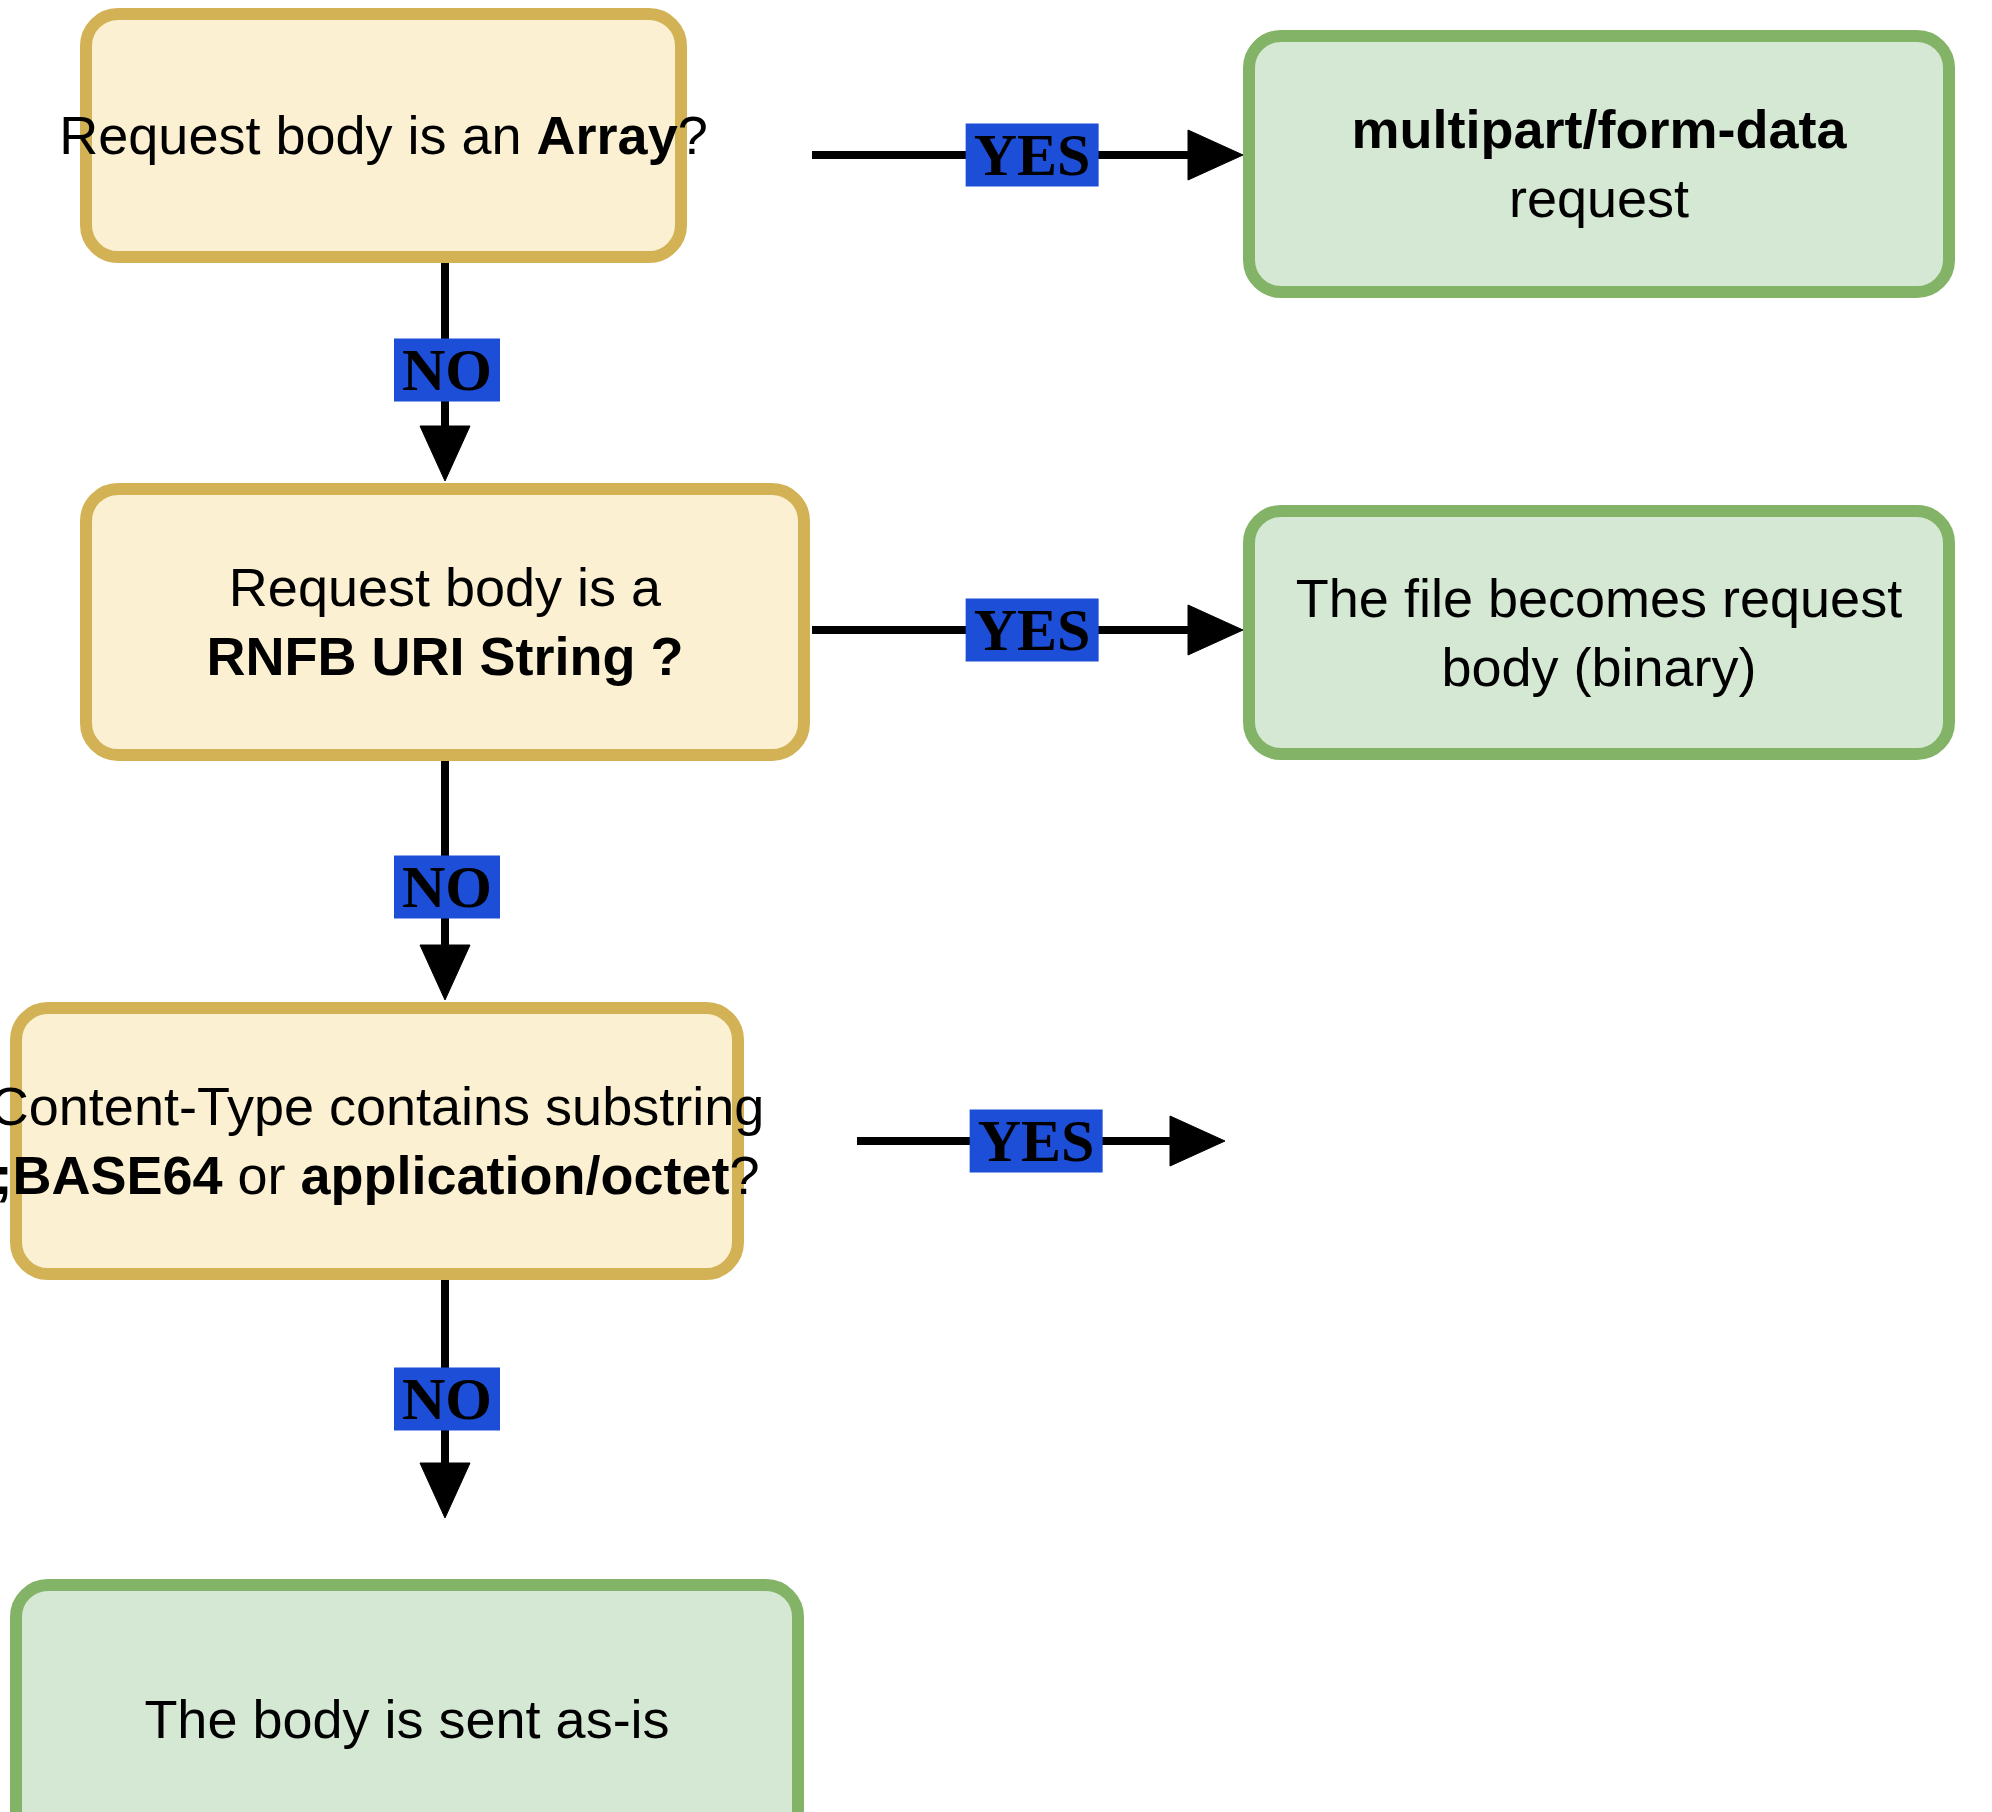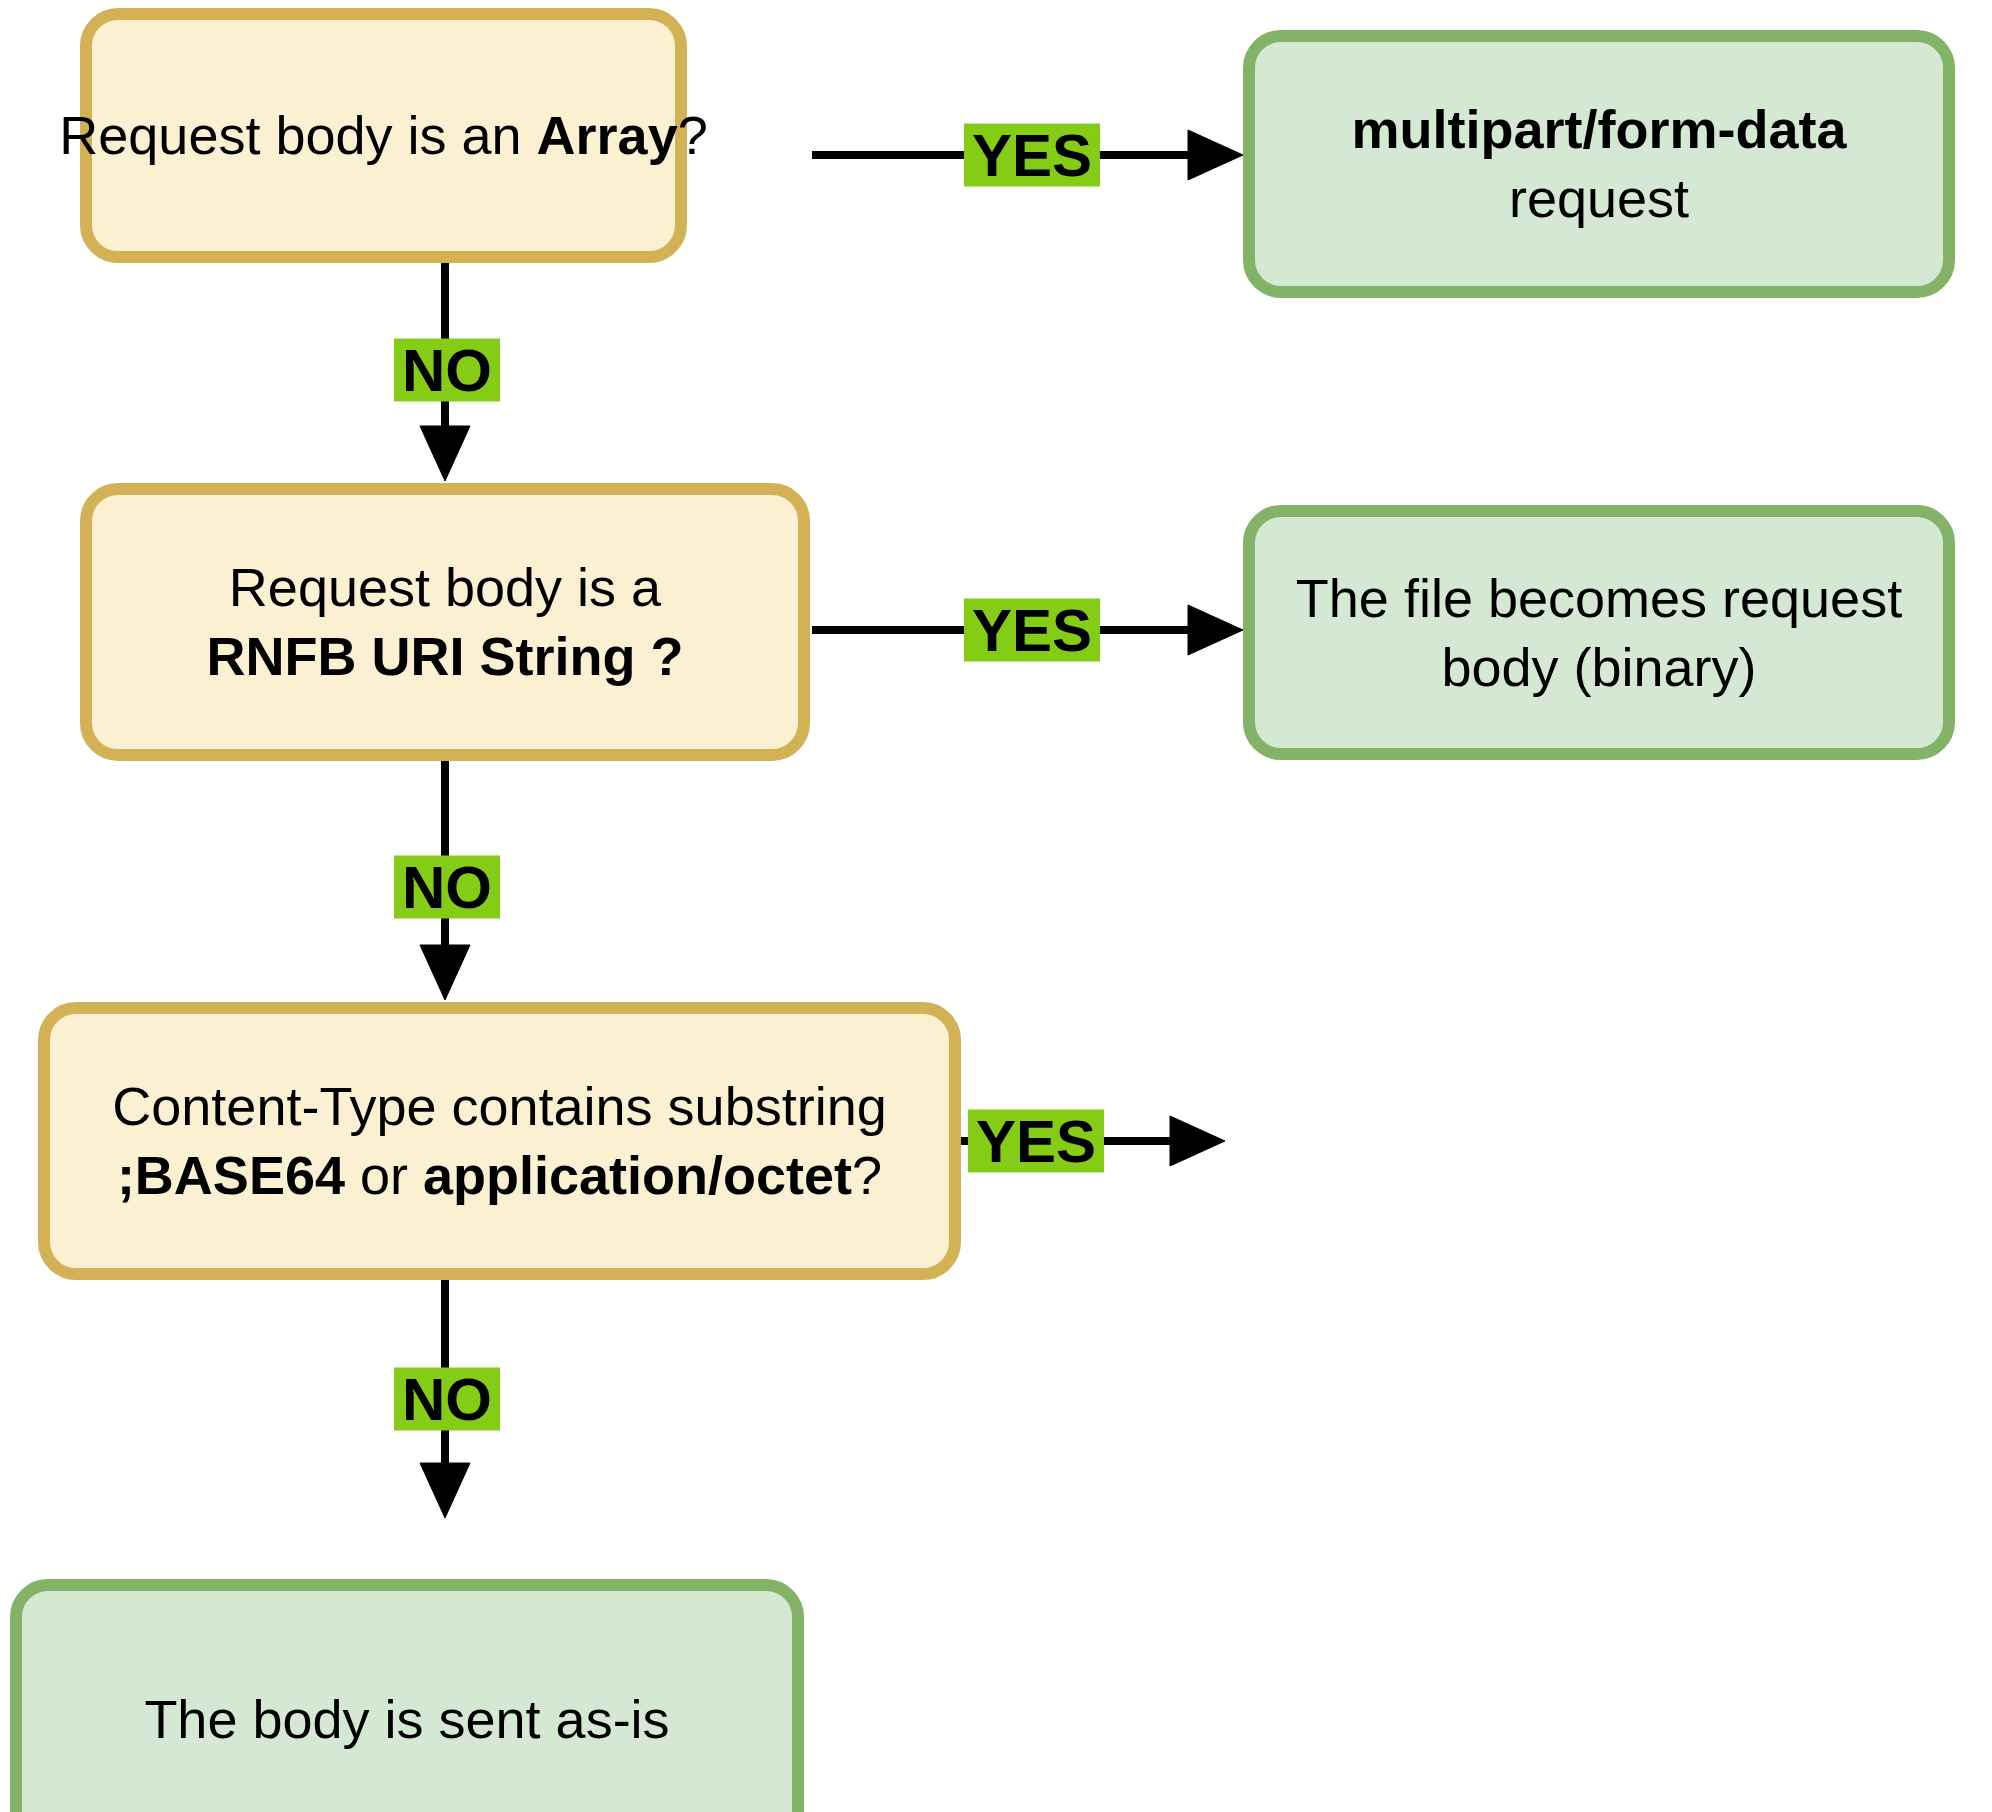--- a/index.html
+++ b/index.html
@@ -51,34 +51,35 @@
     background: var(--decision-fill, #FBF0D1);
     border-color: var(--decision-border, #D2B254);
   }
   .result {
     background: var(--result-fill, #D5E8D4);
     border-color: var(--result-border, #82B366);
   }
   .edge-label {
     position: absolute;
     transform: translate(-50%, -50%);
-    background: #84cc16;
+    background: #1d4ed8;
     font-size: 60px;
     font-weight: bold;
     line-height: 1.05;
     padding: 0 8px;
     z-index: 3;
     white-space: nowrap;
+    font-family: Liberation Serif, serif;
   }
   
   #q1 { left: 80px;   top: 8px;    width: 607px; height: 255px; }
   #a1 { left: 1243px; top: 30px;   width: 712px; height: 268px; }
   #q2 { left: 80px;   top: 483px;  width: 730px; height: 278px; }
   #a2 { left: 1243px; top: 505px;  width: 712px; height: 255px; }
-  #q3 { left: 10px;   top: 1002px; width: 923px; height: 278px; margin-left: 28px; }
+  #q3 { left: 10px;   top: 1002px; width: 734px; height: 278px; }
   #a3 { left: 1225px; top: 1020px; width: 750px; height: 248px; }
   #a4 { left: 10px;   top: 1579px; width: 794px; height: 280px; }
   
   #lbl-yes1 { left: 1032px; top: 155px;  }
   #lbl-yes2 { left: 1032px; top: 630px;  }
   #lbl-yes3 { left: 1036px; top: 1141px; }
   #lbl-no1  { left: 447px;  top: 370px;  }
   #lbl-no2  { left: 447px;  top: 887px;  }
   #lbl-no3  { left: 447px;  top: 1399px; }
 </style>

